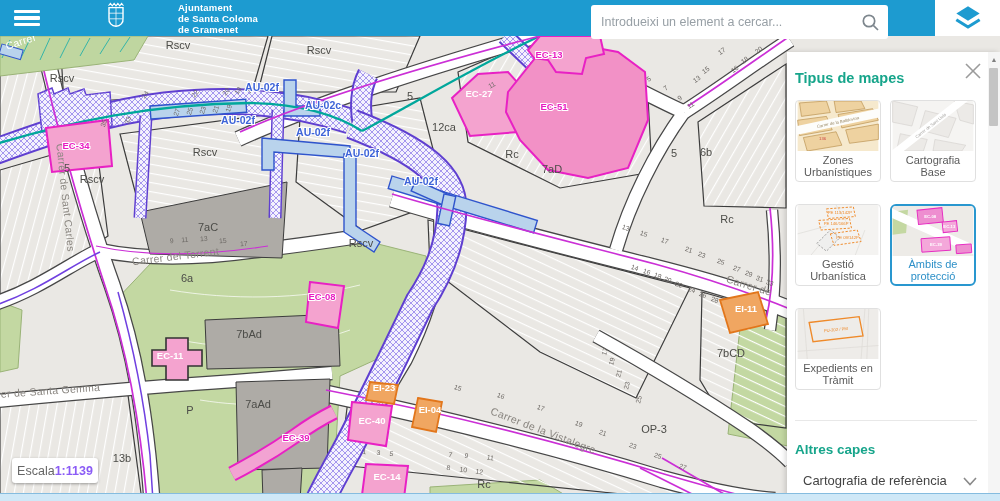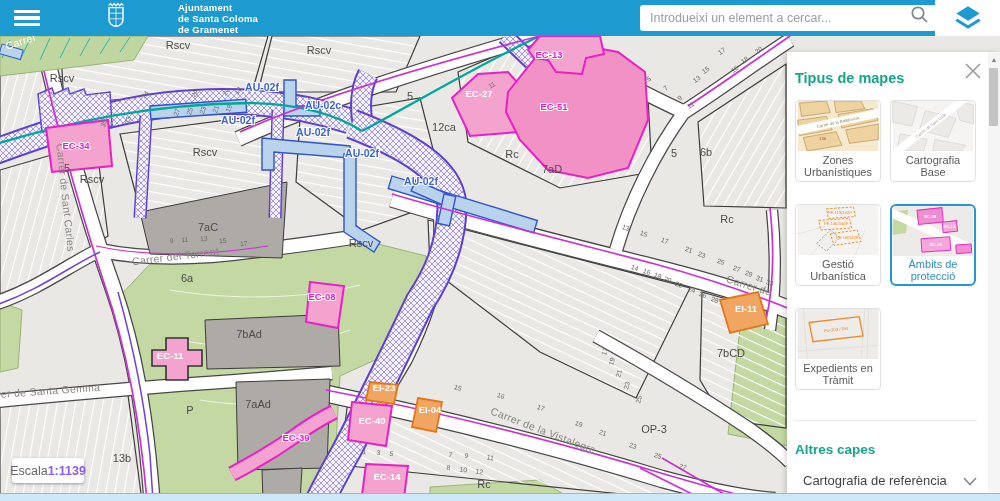--- a/index.html
+++ b/index.html
@@ -5,41 +5,41 @@
   html,body{margin:0;padding:0;width:1000px;height:501px;overflow:hidden;
     font-family:"Liberation Sans",sans-serif;background:#eae8e4;position:relative;}
   #app{position:relative;width:1000px;height:501px;overflow:hidden;}
 
   
   #header{position:absolute;left:0;top:0;width:935px;height:36px;background:#1d9bd0;z-index:70;display:flex;align-items:center;gap:40px;}
   #hamburger{width:26px;height:17px;margin-left:14px;display:flex;flex-direction:column;justify-content:space-between;cursor:pointer;}
   #hamburger span{display:block;height:3.4px;background:#fff;border-radius:1px;}
   #crest{margin-left:22px;}
   #orgname{color:#fff;font-size:9.5px;font-weight:700;line-height:11px;margin-left:8px;letter-spacing:.2px;}
-  #searchwrap{position:absolute;left:640px;top:5px;width:297px;height:26px;background:#fff;border-radius:3px;display:flex;}
+  #searchwrap{position:absolute;left:591px;top:5px;width:297px;height:34px;background:#fff;border-radius:3px;display:flex;align-items:center;}
   #searchwrap input{flex:1;border:none;outline:none;background:transparent;font-family:"Liberation Sans",sans-serif;
     font-size:12.5px;color:#555;padding:0 6px 0 10px;}
   #searchwrap input::placeholder{color:#98a0a6;}
   #search-ic{margin-right:8px;flex:0 0 auto;}
   #header-right{position:absolute;left:935px;top:0;width:65px;height:36px;background:#fff;z-index:71;display:flex;align-items:center;justify-content:center;}
 
   
   #map{position:absolute;left:0;top:36px;width:1000px;height:465px;z-index:1;cursor:grab;}
   svg text{font-family:"Liberation Sans",sans-serif;}
   .lz{font-size:11px;fill:#4c4c48;text-anchor:middle;}
   .ls{font-size:10.5px;fill:#8a8680;text-anchor:middle;letter-spacing:.3px;}
   .ls.c-w{fill:#ffffff;}
   .la{font-size:10.5px;font-weight:bold;fill:#3d63d8;text-anchor:middle;paint-order:stroke;stroke:#fff;stroke-width:2.2px;}
   .le{font-size:9.5px;font-weight:bold;text-anchor:middle;paint-order:stroke;}
   .le.c-m{fill:#e81cc2;stroke:#ffffff;stroke-width:2px;}
   .le.c-w{fill:#ffffff;}
   .ln{font-size:6.8px;fill:#6e6a66;text-anchor:middle;}
 
   
-  #scalebox{position:absolute;left:12px;top:458px;width:72px;height:25px;background:#fff;border-radius:3px;z-index:30;
+  #scalebox{position:absolute;left:12px;top:458px;width:86px;height:25px;background:#fff;border-radius:3px;z-index:30;
     box-shadow:0 1px 3px rgba(0,0,0,.35);display:flex;align-items:center;justify-content:center;font-size:12.5px;color:#666;}
   #scalebox b{color:#8b5cf6;font-weight:700;}
 
   
   #attrib{position:absolute;left:0;top:493px;width:1000px;height:8px;background:#cfe8f7;border-top:1px solid #85bcdf;z-index:60;}
 
   
   #panel{position:absolute;left:787px;top:52px;width:213px;height:465px;background:#fff;z-index:40;
     box-shadow:-2px 0 5px rgba(0,0,0,.15);box-sizing:border-box;padding:18px 24px 0 8px;overflow:hidden;}
   #panel-close{position:absolute;right:18px;top:10px;cursor:pointer;}

